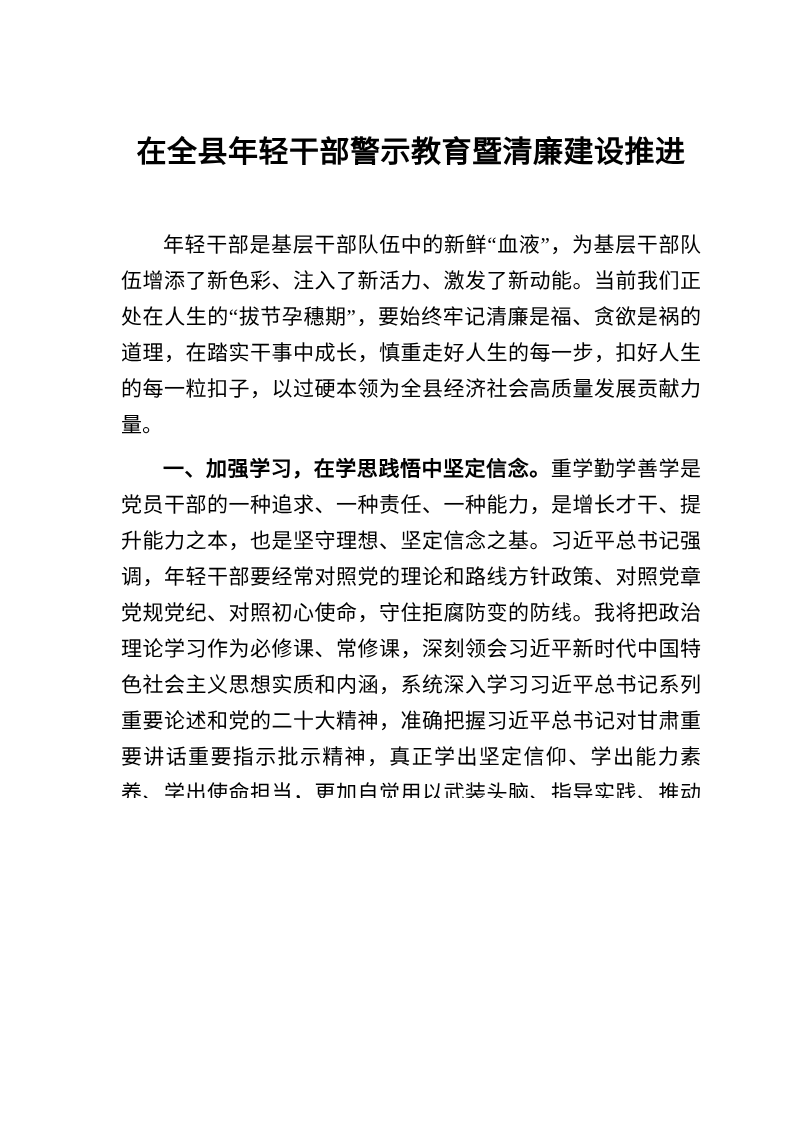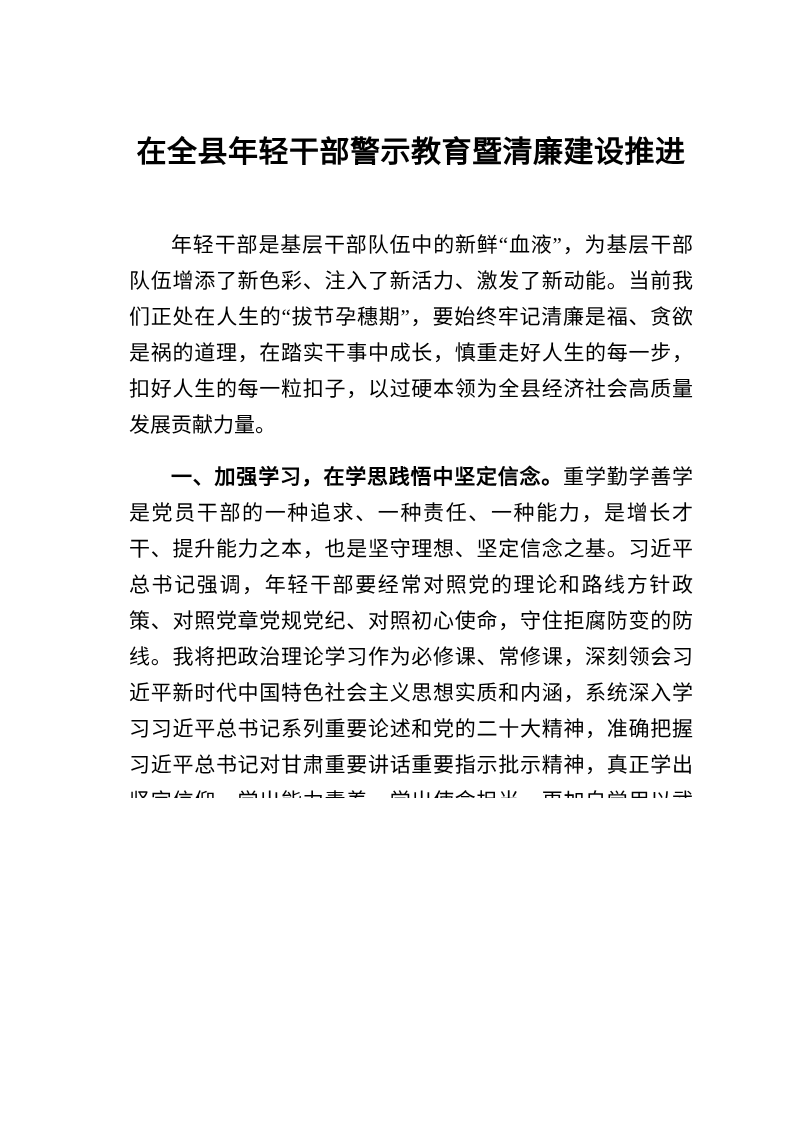--- a/index.html
+++ b/index.html
@@ -32,21 +32,21 @@
     display: block;
     letter-spacing: 0.5px;
   }
   .doc-body {
     font-family: "Liberation Serif", "DejaVu Serif", serif;
     font-size: 21px;
     line-height: 36px;
     color: #000000;
   }
   .para {
-    margin: 16px;
+    margin: 8px;
     padding: 0;
     text-indent: 42px;            
     text-align: justify;
     text-justify: inter-ideograph;
     word-break: break-all;
   }
   .lead-bold {
     font-weight: bold;
     font-family: Liberation Sans, sans-serif; 
   }

